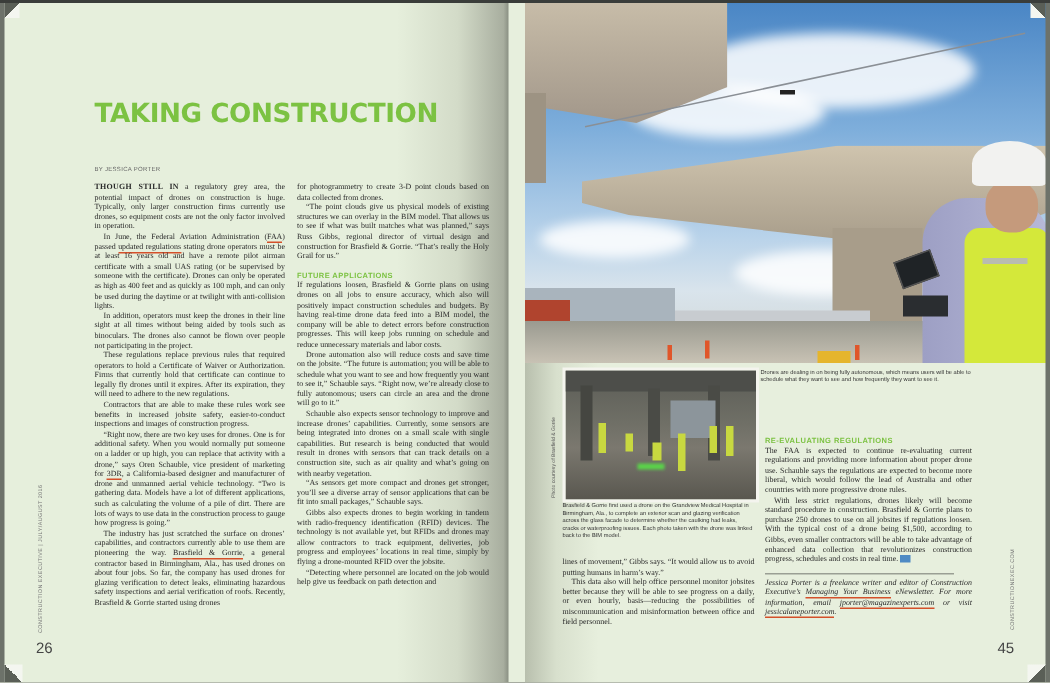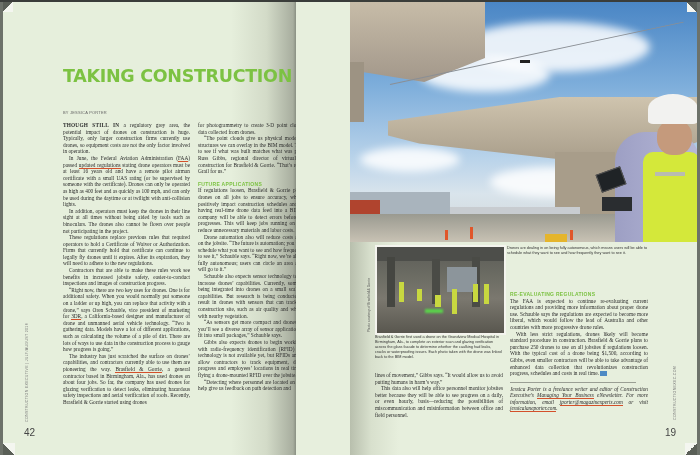--- a/index.html
+++ b/index.html
@@ -7,21 +7,21 @@
     width: 700px; height: 455px; overflow: hidden;
     background: #3a3d3a;
     font-family: "Liberation Serif", serif;
     position: relative;
   }
   .spread {
     position: absolute; left: 0; top: 2px; width: 700px; height: 453px;
     background: #e7efdd;
   }
   .page-left {
-    position: absolute; left: 0; top: 0; width: 296px; height: 453px;
+    position: absolute; left: 0; top: 0; width: 339px; height: 453px;
     background: linear-gradient(to right, #e6efdc 0%, #e6efdc 78%, #d3dbc8 90%, #a8ae9f 99%, #8a9083 100%);
     overflow: hidden;
   }
   .page-left .edge {
     position: absolute; left: 0; top: 0; width: 3px; height: 453px; background: #6d726a;
   }
   .page-right {
     position: absolute; left: 350px; top: 0; width: 350px; height: 453px;
     background: linear-gradient(to right, #b8bfad 0%, #d8e0cd 6%, #e7efdd 14%, #e7efdd 100%);
     overflow: hidden;
@@ -136,21 +136,21 @@
       <p class="subhead">FUTURE APPLICATIONS</p>
       <p class="first">If regulations loosen, Brasfield &amp; Gorrie plans on using drones on all jobs to ensure accuracy, which also will positively impact construction schedules and budgets. By having real-time drone data feed into a BIM model, the company will be able to detect errors before construction progresses. This will keep jobs running on schedule and reduce unnecessary materials and labor costs.</p>
       <p>Drone automation also will reduce costs and save time on the jobsite. “The future is automation; you will be able to schedule what you want to see and how frequently you want to see it,” Schauble says. “Right now, we’re already close to fully autonomous; users can circle an area and the drone will go to it.”</p>
       <p>Schauble also expects sensor technology to improve and increase drones’ capabilities. Currently, some sensors are being integrated into drones on a small scale with single capabilities. But research is being conducted that would result in drones with sensors that can track details on a construction site, such as air quality and what’s going on with nearby vegetation.</p>
       <p>“As sensors get more compact and drones get stronger, you’ll see a diverse array of sensor applications that can be fit into small packages,” Schauble says.</p>
       <p>Gibbs also expects drones to begin working in tandem with radio-frequency identification (RFID) devices. The technology is not available yet, but RFIDs and drones may allow contractors to track equipment, deliveries, job progress and employees’ locations in real time, simply by flying a drone-mounted RFID over the jobsite.</p>
       <p>“Detecting where personnel are located on the job would help give us feedback on path detection and</p>
     </div>
 
     <div class="side-text" style="left:25px; top:420px; transform: rotate(-90deg);">CONSTRUCTION EXECUTIVE  |  JULY/AUGUST 2016</div>
-    <div class="folio" style="left:24px; top:425px;">42</div>
+    <div class="folio" style="left:24px; top:425px;">26</div>
   </div>
 
   <div class="page-right">
     <div class="hero">
       <div class="cloud" style="left:110px; top:20px; width:190px; height:50px;"></div>
       <div class="cloud" style="left:70px; top:55px; width:130px; height:35px;"></div>
       <div class="cloud" style="left:10px; top:145px; width:100px; height:25px;"></div>
       <div class="cloud" style="left:140px; top:165px; width:120px; height:30px;"></div>
 
       <div class="concrete" style="left:0; top:0; width:135px; height:80px; background:linear-gradient(to bottom,#c7bca8,#a2978a); clip-path: polygon(0 0,100% 0,100% 70%,55% 100%,0 85%);"></div>
@@ -209,18 +209,18 @@
 
     <div class="col" style="left:160px; top:289px; width:138px;">
       <p class="subhead" style="margin-top:0;">RE-EVALUATING REGULATIONS</p>
       <p class="first">The FAA is expected to continue re-evaluating current regulations and providing more information about proper drone use. Schauble says the regulations are expected to become more liberal, which would follow the lead of Australia and other countries with more progressive drone rules.</p>
       <p><span>With less strict regulations, drones likely will become standard procedure in construction. Brasfield &amp; Gorrie plans to purchase 250 drones to use on all jobsites if regulations loosen. With the typical cost of a drone being $1,500, according to Gibbs, even smaller contractors will be able to take advantage of enhanced data collection that revolutionizes construction progress, schedules and costs in real time.</span> <span class="end-mark"></span></p>
       <div class="divider" style="position:relative; width:126px; margin:5px 0 3px 0;"></div>
       <p class="first bio"><span>Jessica Porter is a freelance writer and editor of Construction Executive’s </span><span class="link">Managing Your Business</span><span> eNewsletter. For more information, email </span><span class="link">jporter@magazinexperts.com</span><span> or visit </span><span class="link">jessicalaneporter.com</span><span>.</span></p>
     </div>
 
     <div class="side-text" style="left:323px; top:418px; transform: rotate(-90deg);">CONSTRUCTIONEXEC.COM</div>
-    <div class="folio" style="left:315px; top:425px;">19</div>
+    <div class="folio" style="left:315px; top:425px;">45</div>
 
     <div class="edge"></div>
     <div class="curl-br"></div>
   </div>
 </div>
 
 </body></html>

